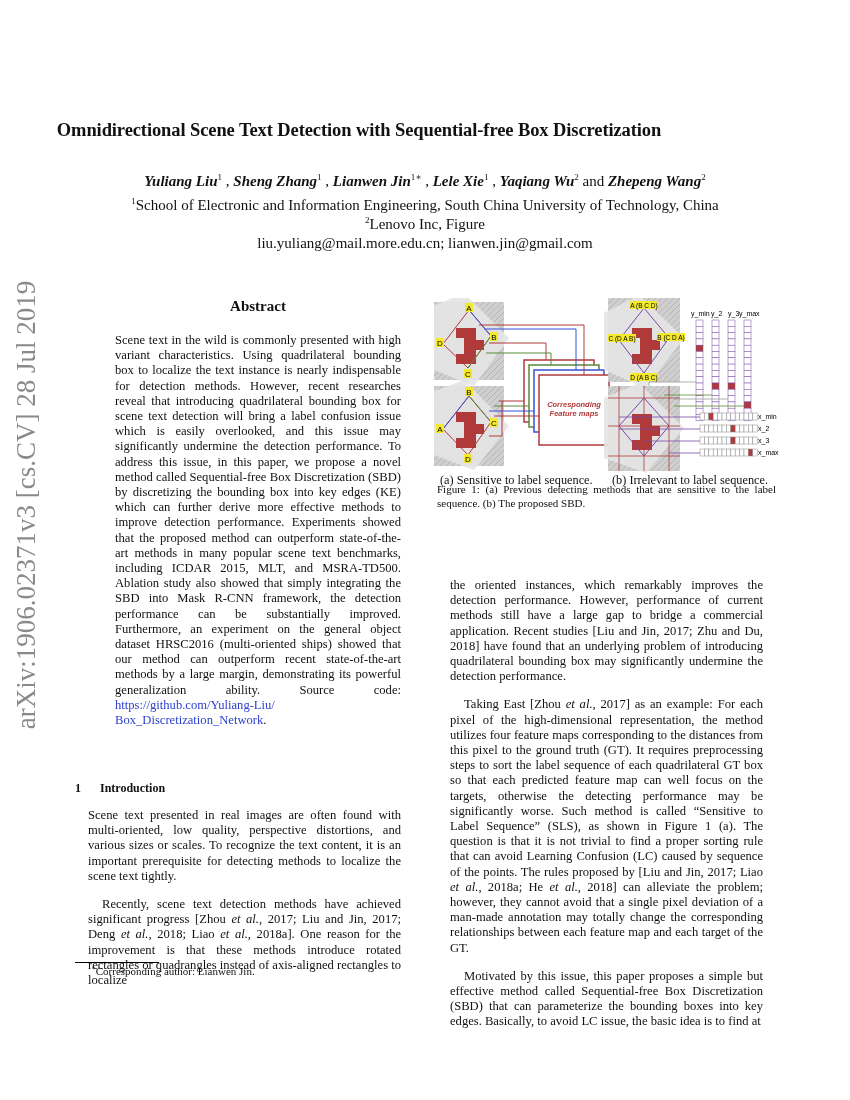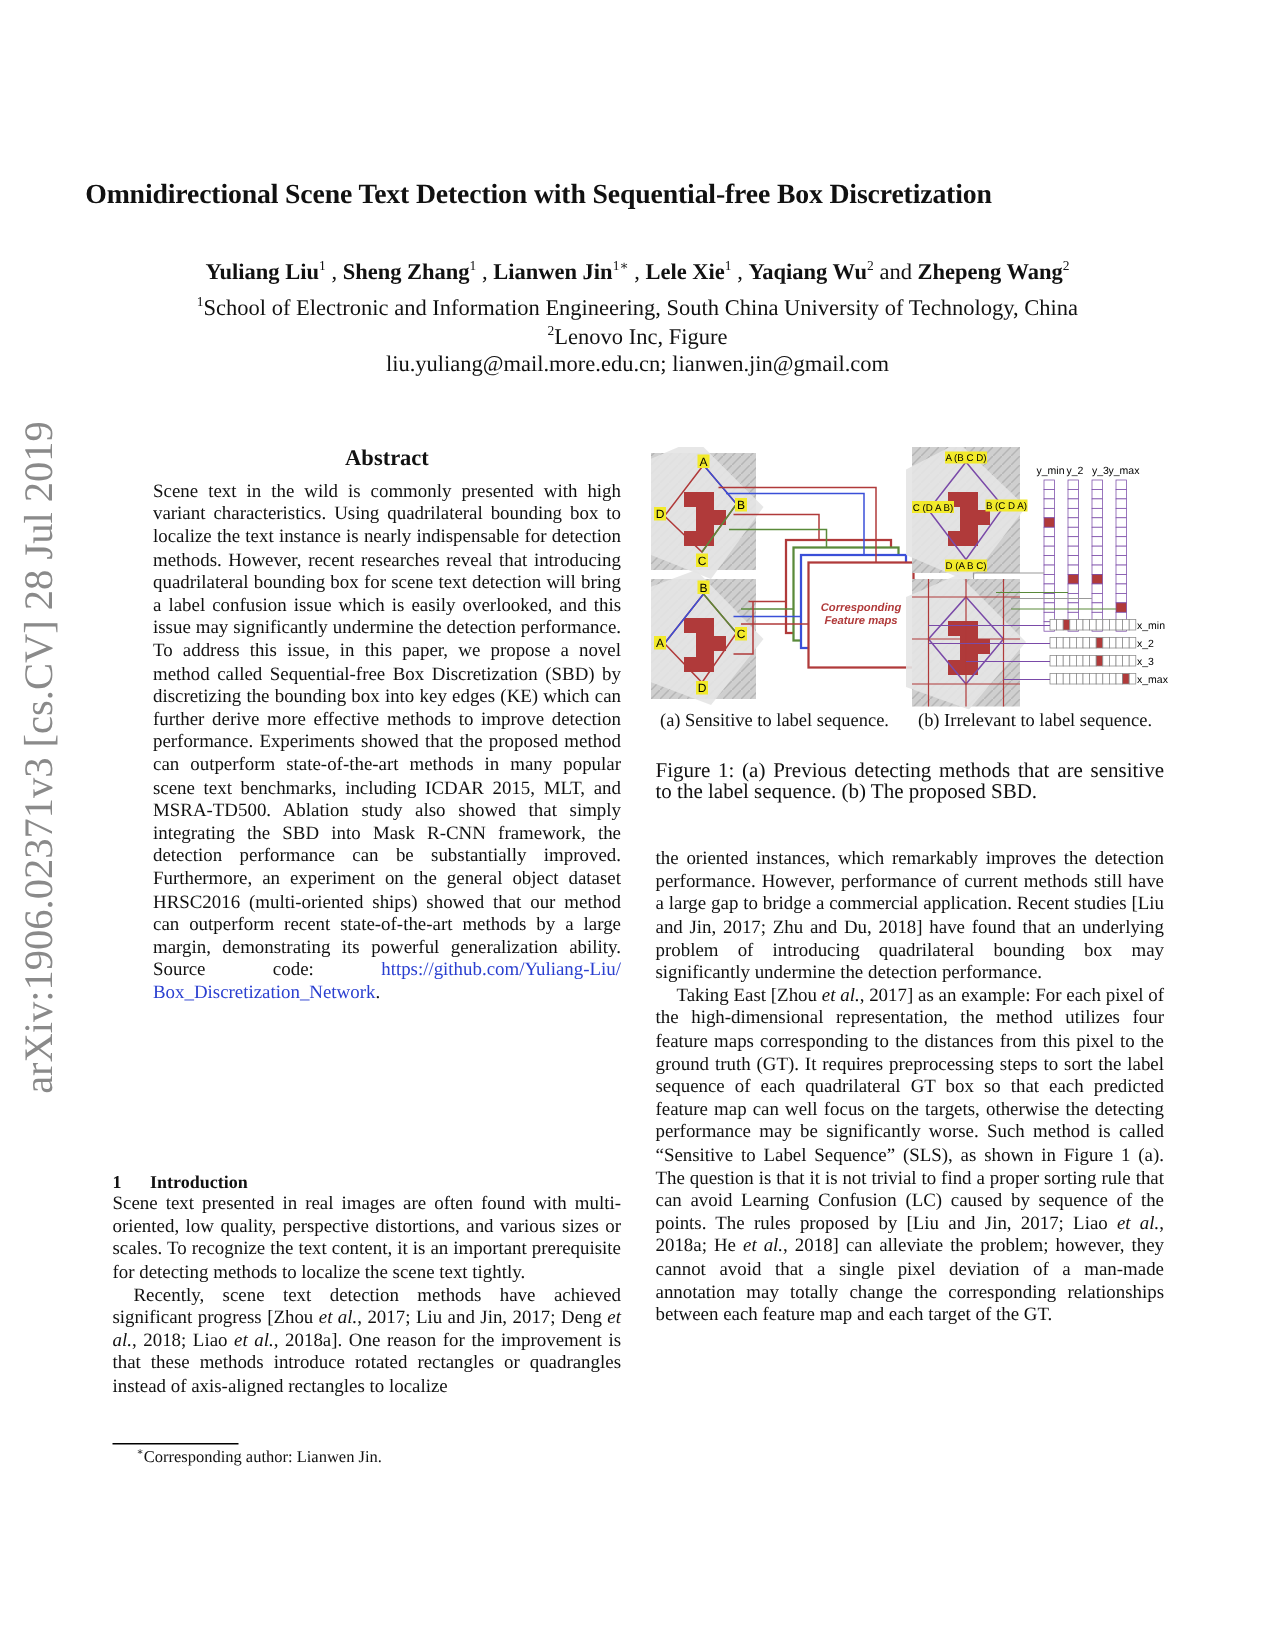--- a/index.html
+++ b/index.html
@@ -1,44 +1,44 @@
 <!DOCTYPE html>
 <html><head>
 <meta charset="utf-8">
 <style>
   html, body { margin:0; padding:0; background:#fff; }
   body { width:850px; height:1100px; position:relative; overflow:hidden;
          font-family:"Liberation Serif", "DejaVu Serif", serif; color:#111; }
   .abs { position:absolute; }
   #title { left:0; width:718px; top:120px; text-align:center; font-weight:bold; font-size:18.5px; letter-spacing:-0.1px; }
   #authors { left:0; width:850px; top:172px; text-align:center; font-size:15px; }
-  #authors b { font-weight:bold; }
+  #authors b { font-weight:bold;font-style:italic; }
   #authors sup { font-size:9px; }
   .aff { left:0; width:850px; text-align:center; font-size:15px; }
   .aff sup { font-size:9px; }
   #arxiv { left:4px; top:300px; width:44px; height:410px; }
   #arxiv span { position:absolute; left:22px; top:205px; transform:translate(-50%,-50%) rotate(-90deg);
                 white-space:nowrap; font-size:27px; color:#8a8a8a; font-family:"Liberation Serif", serif; }
   .col { font-size:12.6px; line-height:15.2px; text-align:justify; hyphens:manual; }
-  .col p { margin:0; }
+  .col p { margin:13px; }
   .col .ind { text-indent:14px; }
   #abs-title { left:100px; width:316px; top:298px; text-align:center; font-weight:bold; font-size:15px; }
   #abstract { left:102px; width:312px; top:320px; }
   .link { color:#2a3fd0; }
   #intro-head { left:75px; top:768px; font-weight:bold; font-size:12px;margin-top:13px; }
   #intro-head .num { display:inline-block; width:25px; }
   #intro { left:75px; width:339px; top:795px; }
   #fn-rule { left:75px; top:962px; width:84px; height:1px; background:#000; }
   #footnote { left:91px; top:964px; font-size:11px; }
   #footnote sup { font-size:7px; }
   #fig { left:434px; top:298px; width:356px; height:175px; }
   .subcap { top:473px; font-size:12.3px; }
   #cap-a { left:440px; }
   #cap-b { left:612px; }
-  #figcap { left:437px; width:339px; top:508px; font-size:14px; line-height:14px; text-align:justify; }
+  #figcap { left:437px; width:339px; top:482px; font-size:11px; line-height:14px; text-align:justify; }
   #rightcol { left:437px; width:339px; top:565px; }
   em { font-style:italic; }
 </style>
 </head>
 <body>
 
 <div id="arxiv" class="abs">
     <span>arXiv:1906.02371v3  [cs.CV]  28 Jul 2019</span>
   </div>
 
@@ -308,13 +308,14 @@
   </g>
 </svg>
 
 <div id="cap-a" class="abs subcap">(a) Sensitive to label sequence.</div>
 <div id="cap-b" class="abs subcap">(b) Irrelevant to label sequence.</div>
 <div id="figcap" class="abs">Figure 1: (a) Previous detecting methods that are sensitive to the label sequence. (b) The proposed SBD.</div>
 
 <div id="rightcol" class="abs col">
   <p>the oriented instances, which remarkably improves the detection performance. However, performance of current methods still have a large gap to bridge a commercial application. Recent studies [Liu and Jin, 2017; Zhu and Du, 2018] have found that an underlying problem of introducing quadrilateral bounding box may significantly undermine the detection performance.</p>
   <p class="ind"><span>Taking East [Zhou </span><em>et al.</em><span>, 2017] as an example: For each pixel of the high-dimensional representation, the method utilizes four feature maps corresponding to the distances from this pixel to the ground truth (GT). It requires preprocessing steps to sort the label sequence of each quadrilateral GT box so that each predicted feature map can well focus on the targets, otherwise the detecting performance may be significantly worse. Such method is called “Sensitive to Label Sequence” (SLS), as shown in Figure 1 (a). The question is that it is not trivial to find a proper sorting rule that can avoid Learning Confusion (LC) caused by sequence of the points. The rules proposed by [Liu and Jin, 2017; Liao </span><em>et al.</em><span>, 2018a; He </span><em>et al.</em><span>, 2018] can alleviate the problem; however, they cannot avoid that a single pixel deviation of a man-made annotation may totally change the corresponding relationships between each feature map and each target of the GT.</span></p>
+  <p class="ind">Motivated by this issue, this paper proposes a simple but effective method called Sequential-free Box Discretization (SBD) that can parameterize the bounding boxes into key edges. Basically, to avoid LC issue, the basic idea is to find at</p>
 </div>
 
 </body></html>

